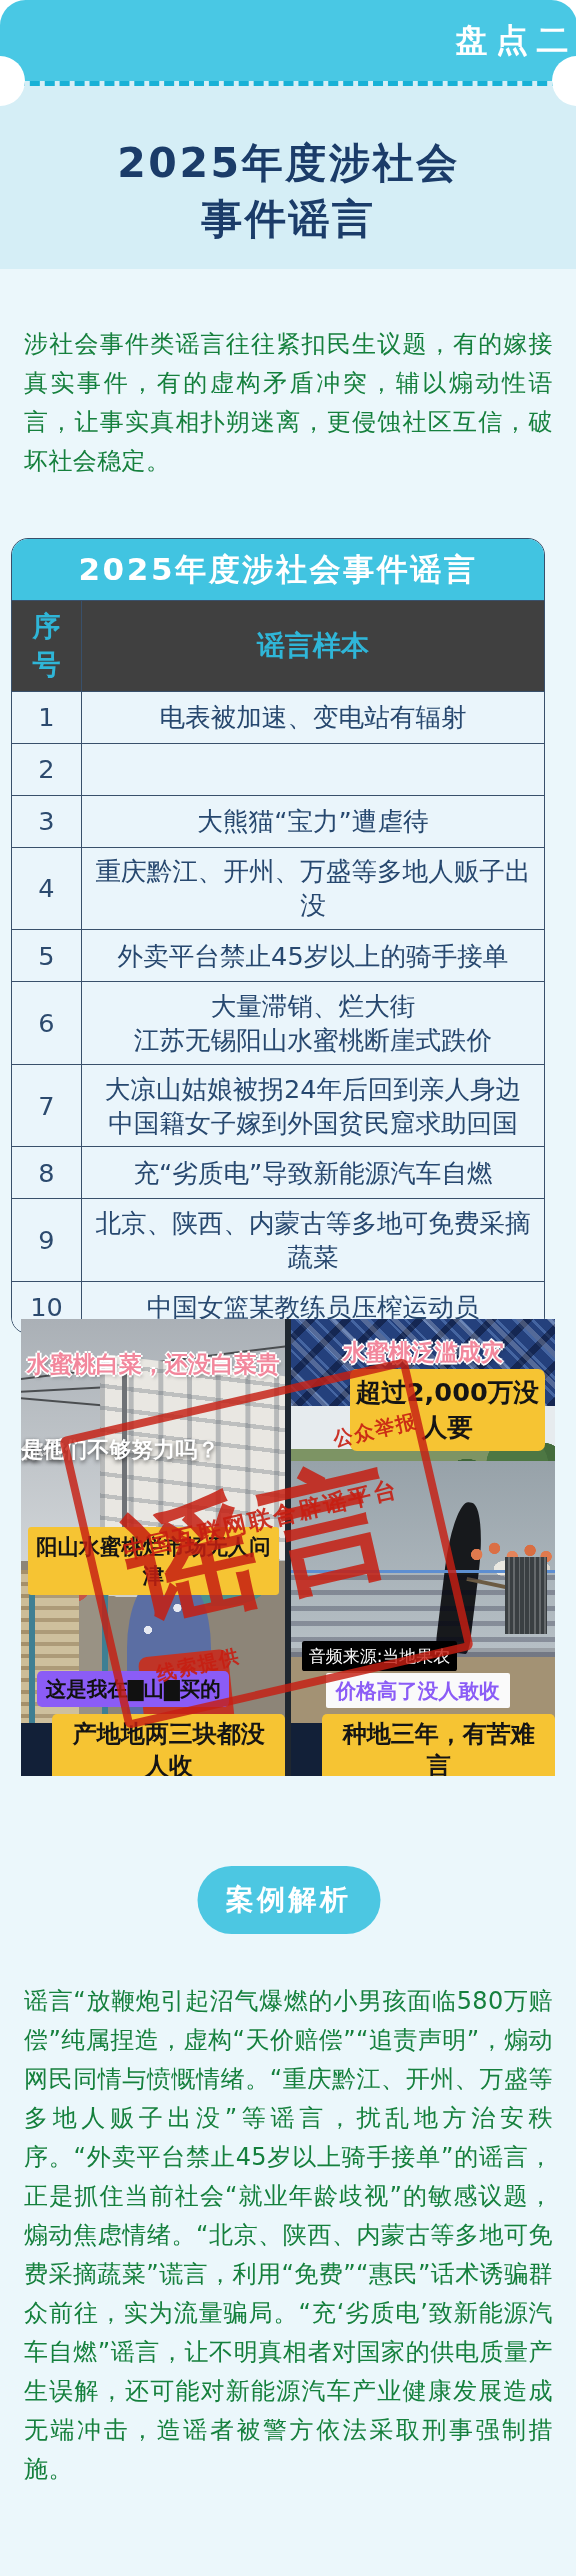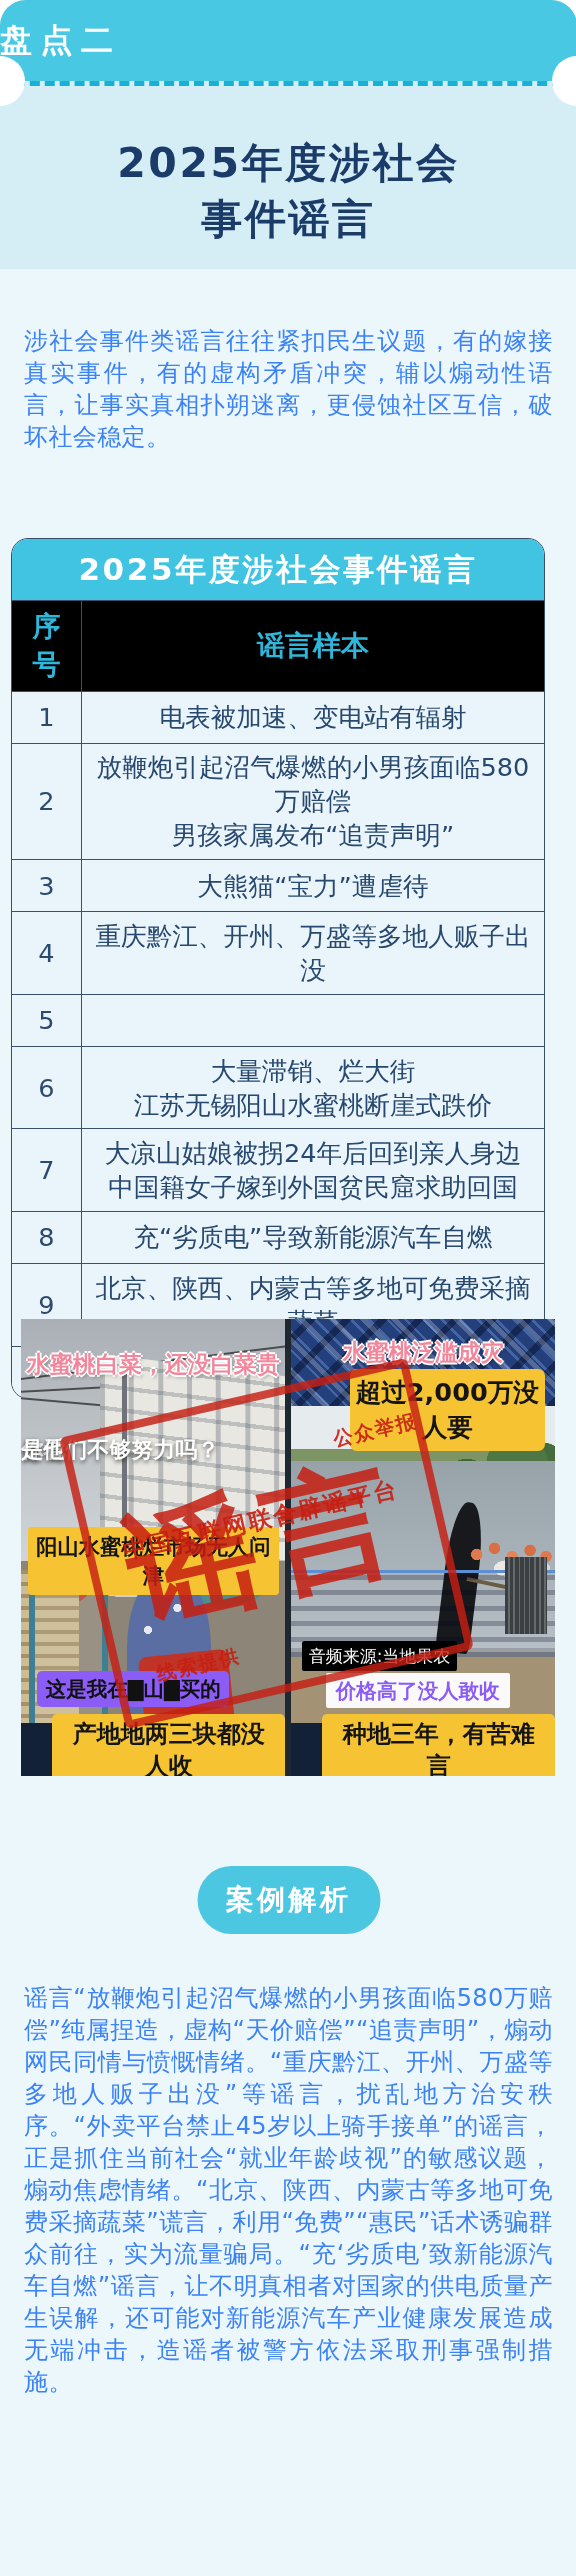--- a/index.html
+++ b/index.html
@@ -1,41 +1,41 @@
 <!DOCTYPE html>
 <html style="font-size:13.7px"><head>
 <meta charset="utf-8">
 <style>
   html,body{margin:0;padding:0;background:#fff;}
   .page{position:relative;width:577px;height:2576px;background:#fff;overflow:hidden;
         font-family:"DejaVu Sans","Liberation Sans",sans-serif;}
   
   .top-band{position:absolute;top:0;left:0;right:0;height:81px;background:#49c8e4;
-            border-radius:25.6px 25.6px 0 0;display:flex;align-items:center;justify-content:flex-start;z-index:2;}
+            border-radius:25.6px 25.6px 0 0;display:flex;align-items:center;justify-content:flex-end;z-index:2;}
   .top-band-label{color:#fff;font-size:32px;font-weight:bold;letter-spacing:8.5px;}
   .sect-upper{position:absolute;top:81px;left:0;right:0;height:188px;background:#d5eef6;}
   .sect-lower{position:absolute;top:269px;left:0;right:0;bottom:0;background:#ebf7fb;}
   .dash-line{position:absolute;top:81px;left:0;right:0;border-top:5.1px dashed #18b1d6;z-index:3;}
   .notch{position:absolute;top:56px;width:50px;height:50px;border-radius:50%;background:#fff;z-index:4;}
   .notch-l{left:-25px;} .notch-r{right:-25px;}
   
   .page-title{position:absolute;top:135px;left:0;right:0;text-align:center;color:#1b3c69;
               font-weight:bold;font-size:41px;line-height:56px;letter-spacing:2.6px;z-index:2;}
   
-  .para{position:absolute;left:24px;width:529px;font-size:24px;line-height:32px;color:#3b82f6;
+  .para{position:absolute;left:24px;width:529px;font-size:24px;line-height:39px;color:#15803d;
         text-align:justify;letter-spacing:0.4px;}
   .intro{top:325px;}
   .analysis{top:1982px;}
   
   .rumor-table{position:absolute;top:538px;left:11px;width:534px;border:1.7px solid #39506b;
                border-radius:17px;overflow:hidden;background:#eaf5fb;box-sizing:border-box;}
   .tbl-title{height:61px;background:#41c4e1;color:#fff;font-size:31px;font-weight:bold;
              display:flex;align-items:center;justify-content:center;letter-spacing:2.6px;}
   .tbl-row{display:grid;grid-template-columns:70px 1fr;border-top:1.7px solid #39506b;background:#eaf5fb;}
-  .tbl-row.head{background:#000000;}
+  .tbl-row.head{background:#404040;}
   .cell{display:flex;flex-direction:column;justify-content:center;align-items:center;
         text-align:center;padding:6.8px 6.8px;min-height:51px;box-sizing:border-box;}
   .cell-no{border-right:1.7px solid #39506b;font-size:25.6px;color:#2c4a6e;}
   .tbl-row.head .cell{color:#2fb6d8;font-weight:bold;font-size:28px;min-height:50px;}
   .cell-line{font-size:25.6px;line-height:34px;color:#27486f;}
   
   .photos{position:absolute;top:1319px;left:21.3px;width:534px;height:457px;background:#1f2730;
           display:flex;gap:6px;}
   .photo{position:relative;flex:1;overflow:hidden;background:#9aa0a6;}
   .photo *{position:absolute;box-sizing:border-box;}
@@ -157,42 +157,41 @@
 
         <div class="tbl-row">
           <div class="cell cell-no">1</div>
           <div class="cell">
             <div class="cell-line">电表被加速、变电站有辐射</div>
           </div>
         </div>
 
         <div class="tbl-row">
           <div class="cell cell-no">2</div>
-          <div class="cell">
-            <div class="cell-line">放鞭炮引起沼气爆燃的小男孩面临580万赔偿</div>
-            <div class="cell-line">男孩家属发布“追责声明”</div>
-          </div>
         </div>
 
         <div class="tbl-row">
           <div class="cell cell-no">3</div>
           <div class="cell">
             <div class="cell-line">大熊猫“宝力”遭虐待</div>
           </div>
         </div>
 
         <div class="tbl-row">
           <div class="cell cell-no">4</div>
           <div class="cell">
             <div class="cell-line">重庆黔江、开州、万盛等多地人贩子出没</div>
           </div>
         </div>
 
         <div class="tbl-row">
           <div class="cell cell-no">5</div>
+          <div class="cell">
+            <div class="cell-line">外卖平台禁止45岁以上的骑手接单</div>
+          </div>
         </div>
 
         <div class="tbl-row">
           <div class="cell cell-no">6</div>
           <div class="cell">
             <div class="cell-line">大量滞销、烂大街</div>
             <div class="cell-line">江苏无锡阳山水蜜桃断崖式跌价</div>
           </div>
         </div>
 

